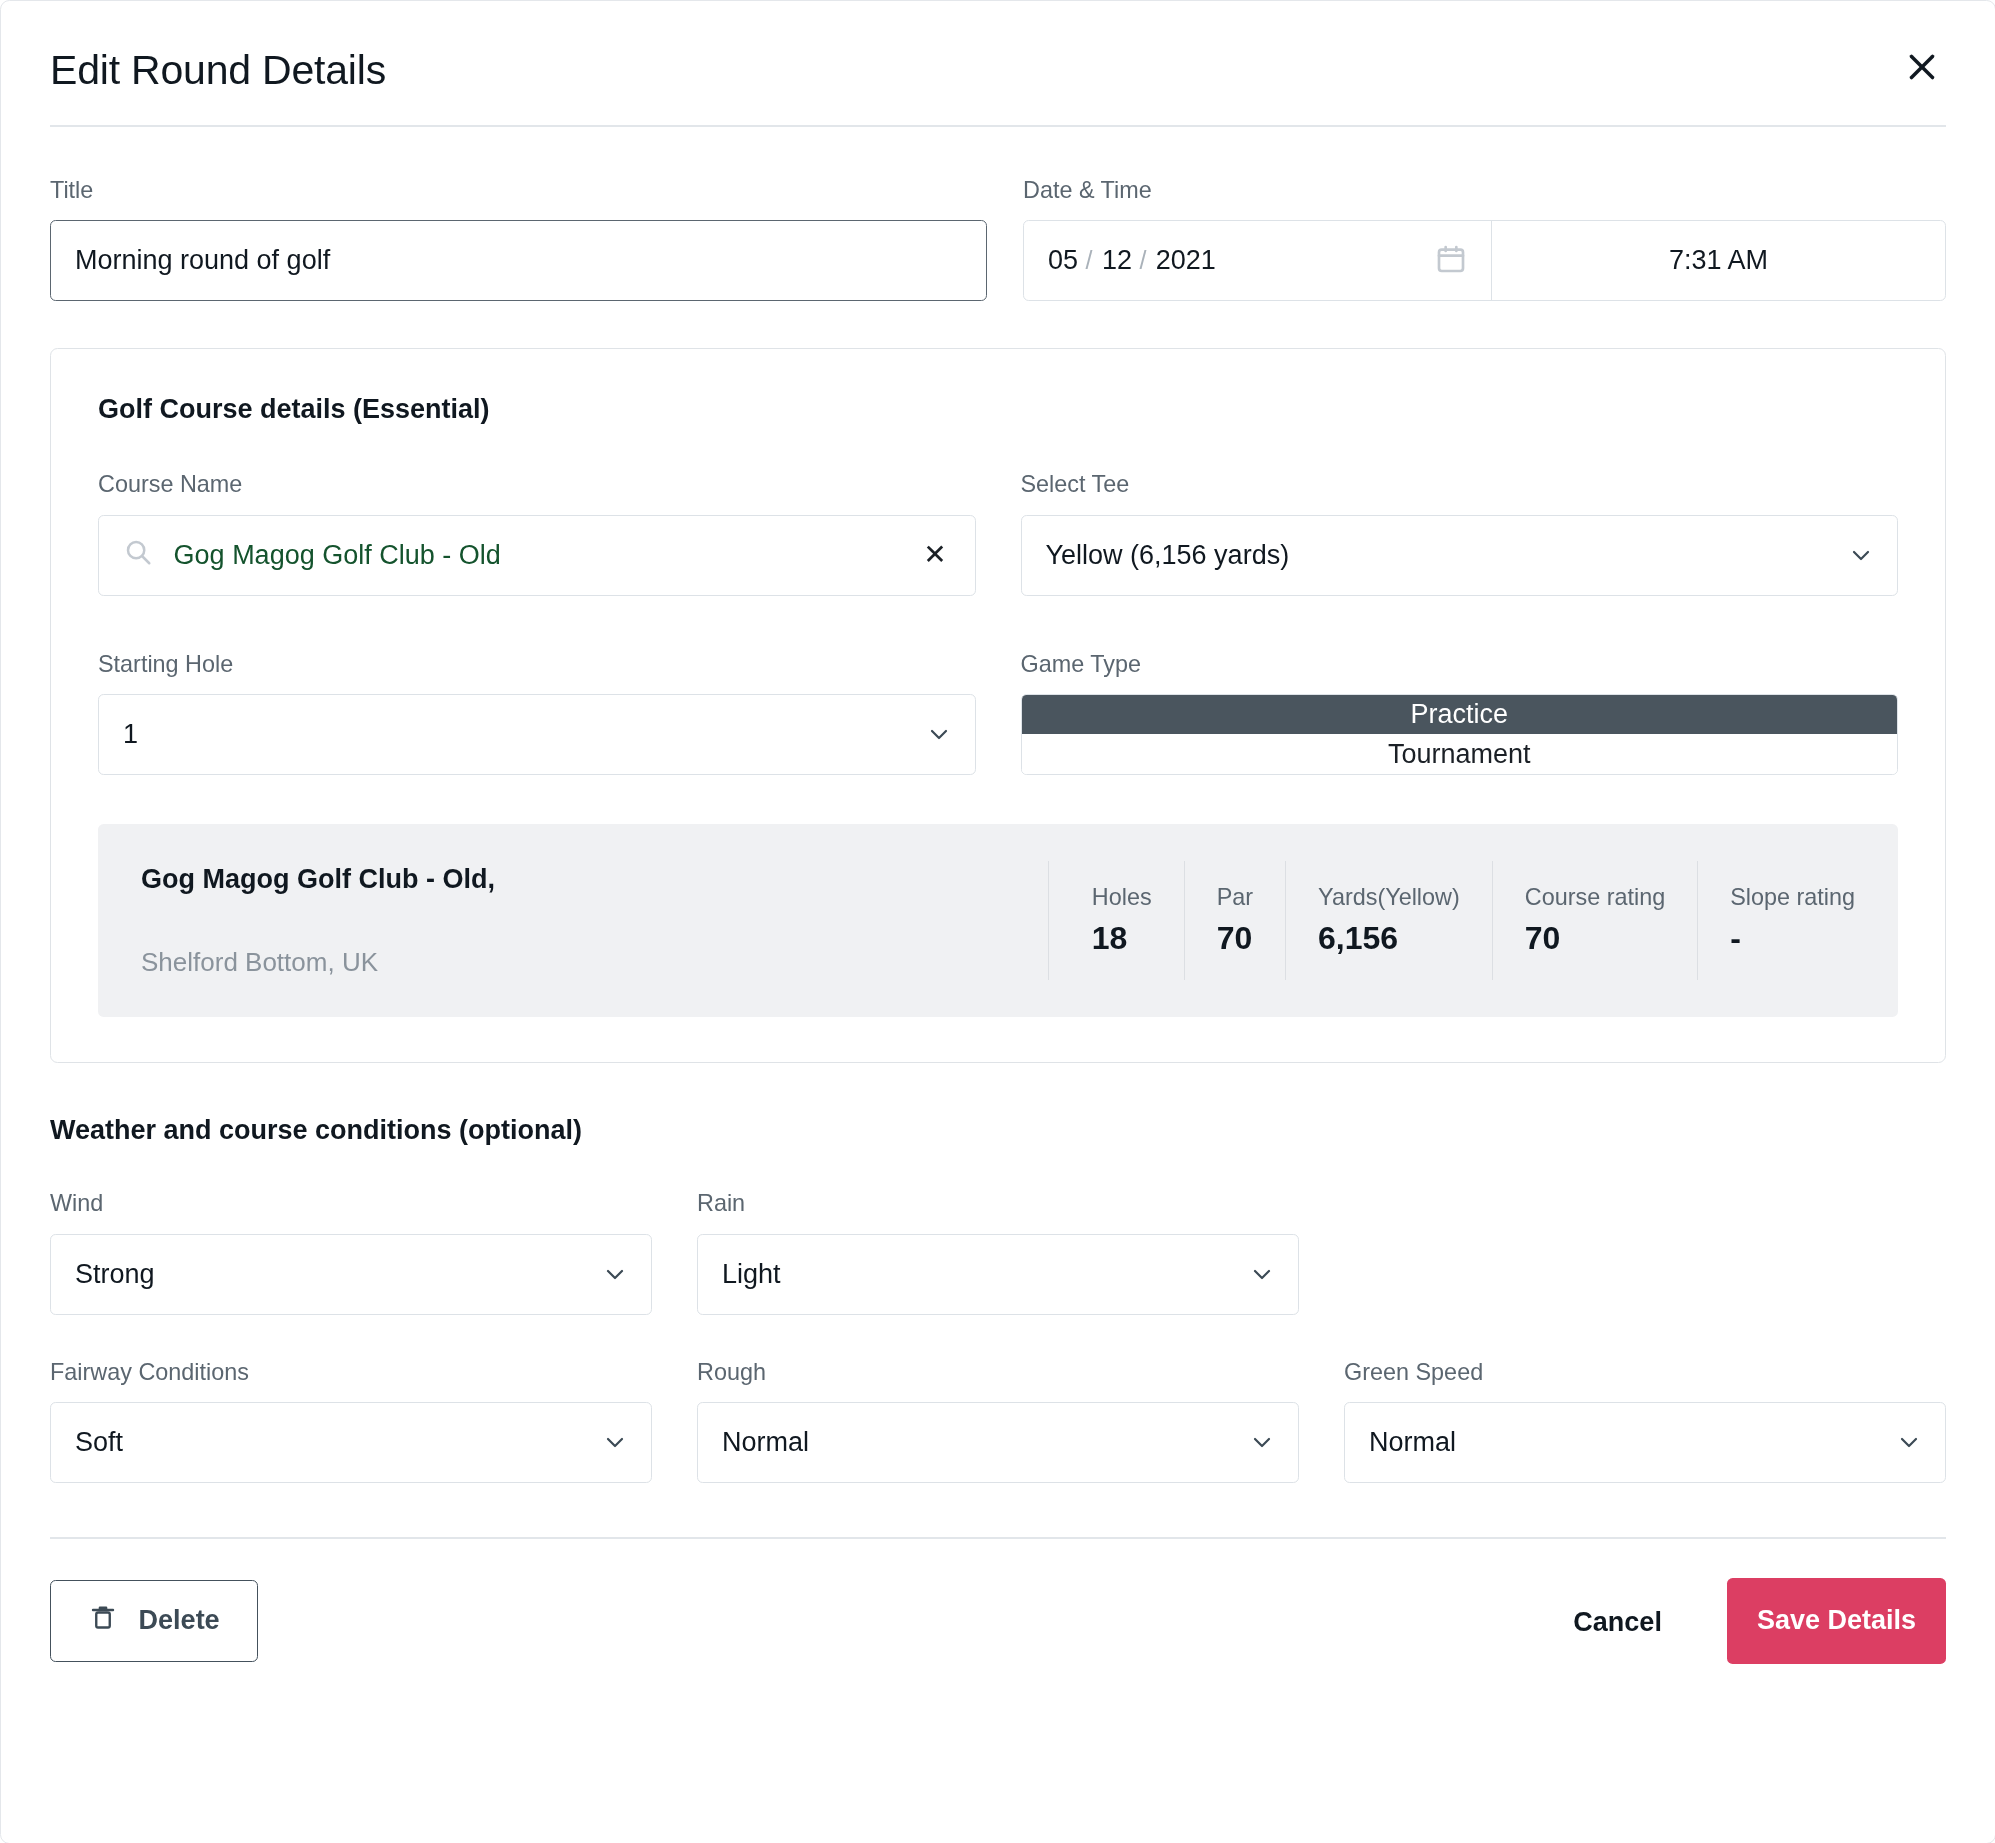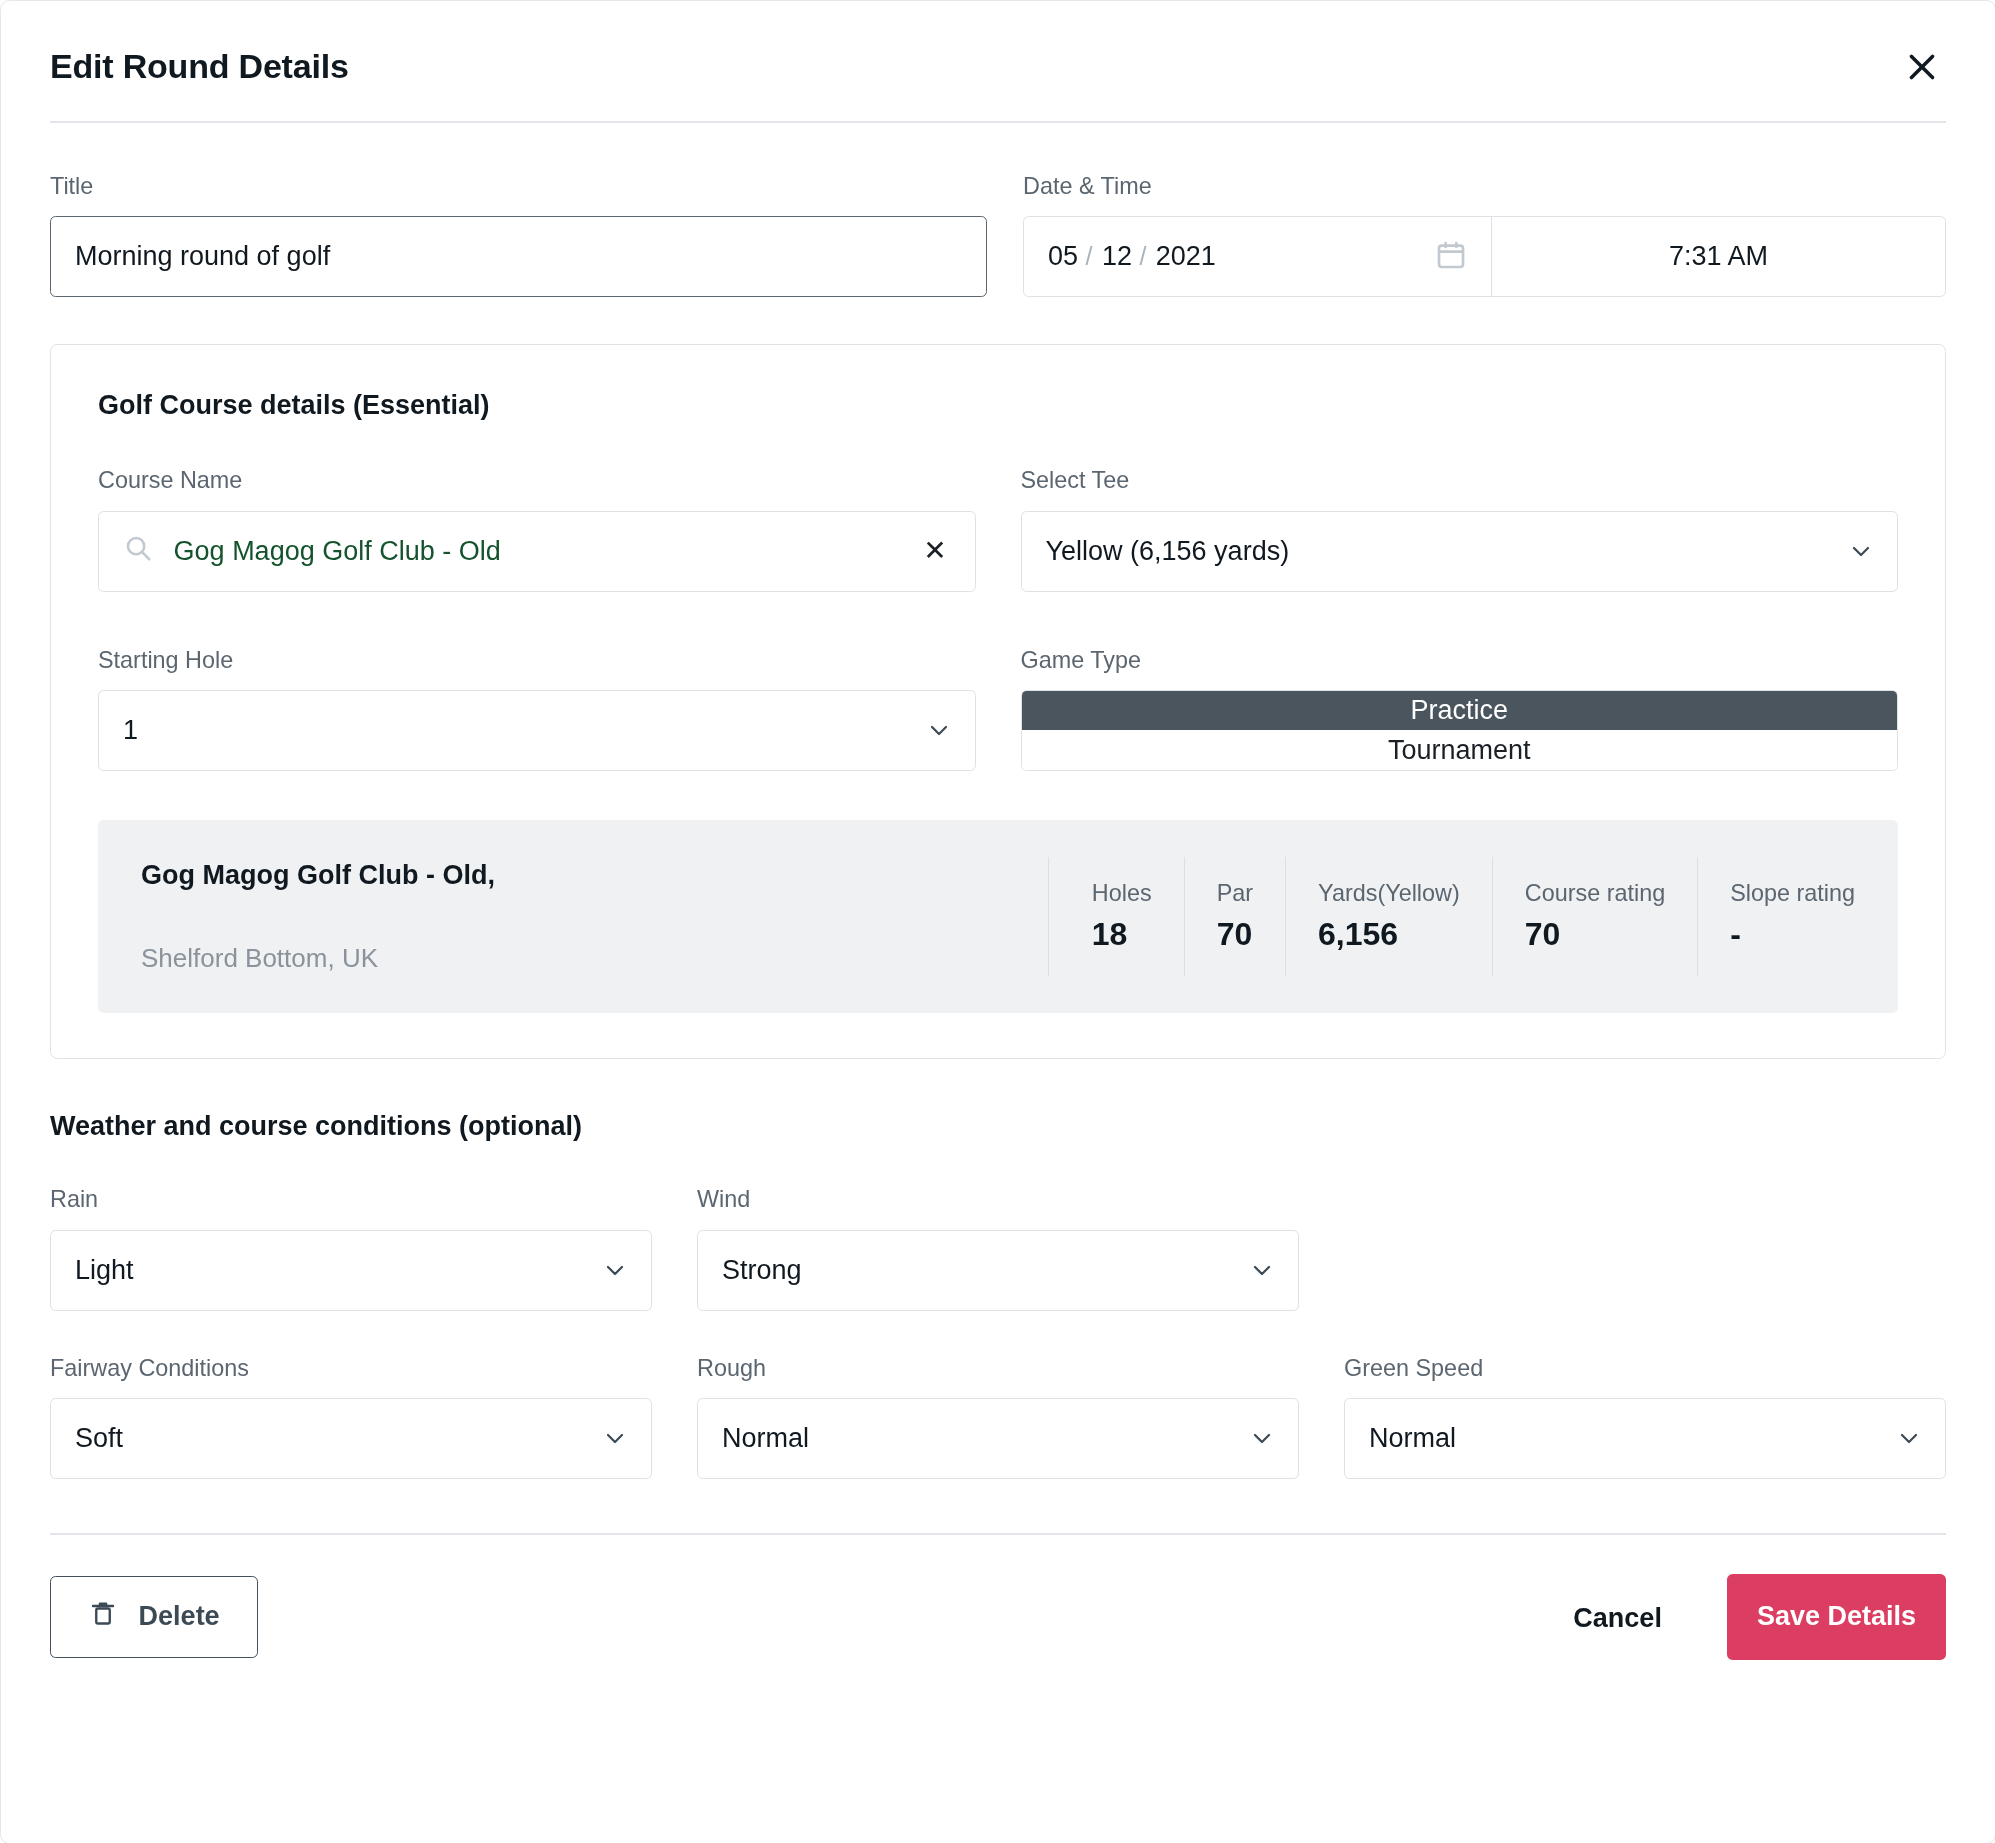--- a/index.html
+++ b/index.html
@@ -24,22 +24,22 @@
   }
 
   
   .dlg-header {
     display: flex;
     align-items: flex-start;
     justify-content: space-between;
     padding: 45px 49px 0 49px;
   }
   .dlg-title {
-    font-size: 34px;
-    font-weight: bold;
+    font-size: 41px;
+    font-weight: normal;
     color: #101820;
     letter-spacing: -0.2px;
     line-height: 1.2;
   }
   .close-btn {
     width: 49px; height: 49px;
     display: flex; align-items: center; justify-content: center;
     cursor: pointer;
     background: none; border: none;
     margin-top: -3.7px;
@@ -439,34 +439,34 @@
         <div class="k">Slope rating</div>
         <div class="v">-</div>
       </div>
     </div>
   </div>
 
   <div class="weather-title">Weather and course conditions (optional)</div>
   <div class="weather-grid">
     <div class="wrow">
       <div class="wcell">
-        <div class="field-label">Rain</div>
-        <div class="ctrl select-ctrl">
-          <span>Light</span>
+        <div class="field-label">Wind</div>
+        <div class="ctrl select-ctrl">
+          <span>Strong</span>
           <span class="chev">
             <svg width="28" height="28" viewBox="0 0 24 24" fill="none" stroke="#3c4a55" stroke-width="2.2" stroke-linecap="round" stroke-linejoin="round">
                 <polyline points="5,9 12,16 19,9"></polyline>
               </svg>
           </span>
         </div>
       </div>
       <div class="wcell">
-        <div class="field-label">Wind</div>
-        <div class="ctrl select-ctrl">
-          <span>Strong</span>
+        <div class="field-label">Rain</div>
+        <div class="ctrl select-ctrl">
+          <span>Light</span>
           <span class="chev">
             <svg width="28" height="28" viewBox="0 0 24 24" fill="none" stroke="#3c4a55" stroke-width="2.2" stroke-linecap="round" stroke-linejoin="round">
                 <polyline points="5,9 12,16 19,9"></polyline>
               </svg>
           </span>
         </div>
       </div>
       <div class="wcell empty"></div>
     </div>
     <div class="wrow">

